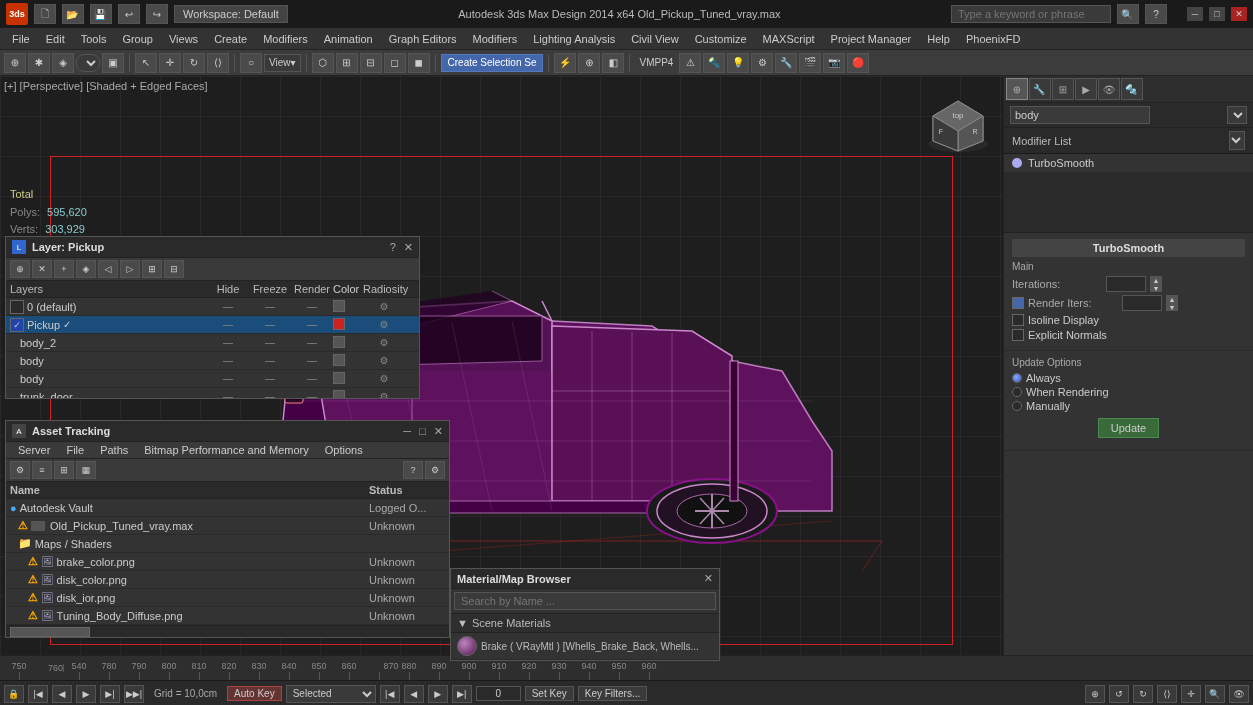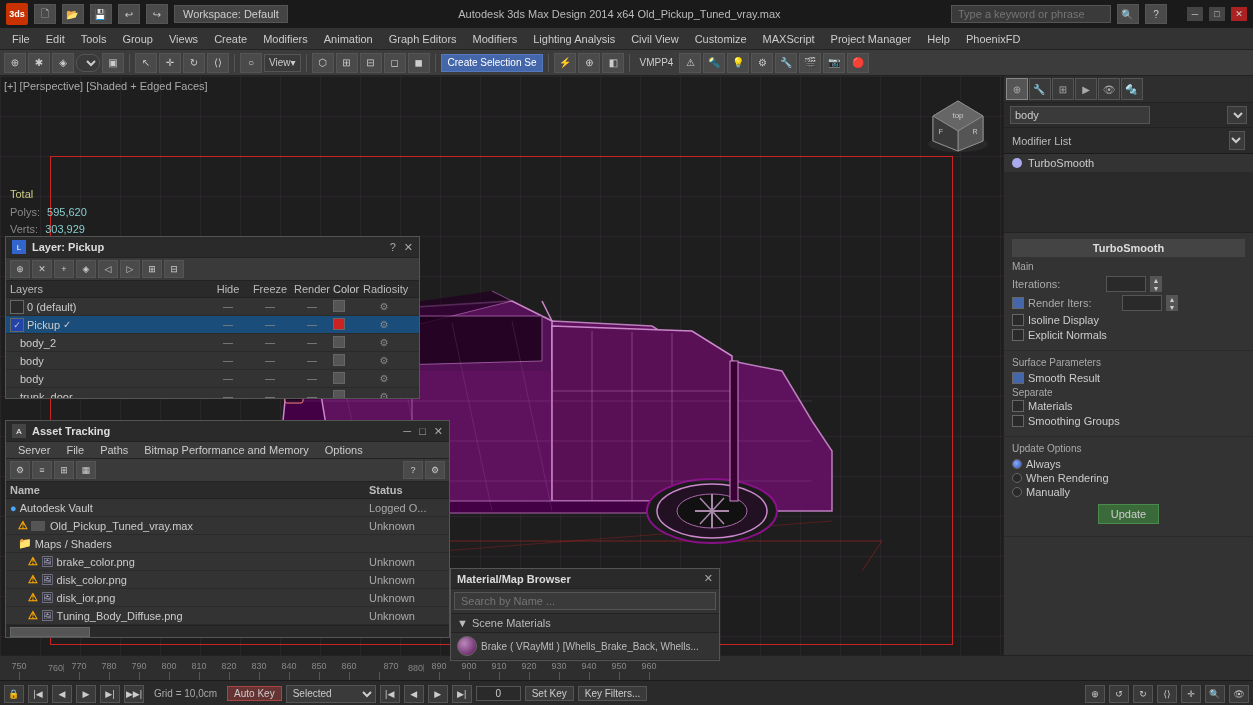--- a/index.html
+++ b/index.html
@@ -949,36 +949,20 @@
     <div class="checkbox-row">
       <div class="cb"></div>
       <span>Isoline Display</span>
     </div>
     <div class="checkbox-row">
       <div class="cb"></div>
       <span>Explicit Normals</span>
     </div>
   </div>
 
-  <div class="modifier-section">
-    <div style="font-size:10px;color:#aaa;margin-bottom:4px;">Surface Parameters</div>
-    <div class="checkbox-row">
-      <div class="cb checked"></div>
-      <span>Smooth Result</span>
-    </div>
-    <div style="font-size:10px;color:#aaa;margin-bottom:2px;">Separate</div>
-    <div class="checkbox-row">
-      <div class="cb"></div>
-      <span>Materials</span>
-    </div>
-    <div class="checkbox-row">
-      <div class="cb"></div>
-      <span>Smoothing Groups</span>
-    </div>
-  </div>
 
   <div class="modifier-section">
     <div style="font-size:10px;color:#aaa;margin-bottom:4px;">Update Options</div>
     <div class="radio-group">
       <div class="radio-row">
         <div class="radio-dot selected"></div>
         <span>Always</span>
       </div>
       <div class="radio-row">
         <div class="radio-dot"></div>
@@ -1250,21 +1234,21 @@
       <div style="position:absolute;left:0;top:0;right:0;bottom:0;display:flex;align-items:flex-end;">
         <div style="width:30px;display:flex;flex-direction:column;align-items:center;height:100%;justify-content:flex-end;">
           <span style="font-size:9px;color:#888;margin-bottom:1px;">750</span>
           <div style="width:1px;height:8px;background:#555;"></div>
         </div>
         <div style="width:30px;display:flex;flex-direction:row;align-items:center;height:100%;justify-content:flex-end;">
           <span style="font-size:9px;color:#888;margin-bottom:1px;">760</span>
           <div style="width:1px;height:8px;background:#555;"></div>
         </div>
         <div style="width:30px;display:flex;flex-direction:column;align-items:center;height:100%;justify-content:flex-end;">
-          <span style="font-size:9px;color:#888;margin-bottom:1px;">770</span>
+          <span style="font-size:9px;color:#888;margin-bottom:1px;">540</span>
           <div style="width:1px;height:8px;background:#555;"></div>
         </div>
         <div style="width:30px;display:flex;flex-direction:column;align-items:center;height:100%;justify-content:flex-end;">
           <span style="font-size:9px;color:#888;margin-bottom:1px;">780</span>
           <div style="width:1px;height:8px;background:#555;"></div>
         </div>
         <div style="width:30px;display:flex;flex-direction:column;align-items:center;height:100%;justify-content:flex-end;">
           <span style="font-size:9px;color:#888;margin-bottom:1px;">790</span>
           <div style="width:1px;height:8px;background:#555;"></div>
         </div>
@@ -1293,21 +1277,21 @@
           <div style="width:1px;height:8px;background:#555;"></div>
         </div>
         <div style="width:30px;display:flex;flex-direction:column;align-items:center;height:100%;justify-content:flex-end;">
           <span style="font-size:9px;color:#888;margin-bottom:1px;">860</span>
           <div style="width:1px;height:8px;background:#555;"></div>
         </div>
         <div style="width:30px;display:flex;flex-direction:column;align-items:center;height:100%;justify-content:flex-end;">
           <span style="font-size:9px;color:#888;margin-bottom:1px;padding-left:24px;">870</span>
           <div style="width:1px;height:8px;background:#555;"></div>
         </div>
-        <div style="width:30px;display:flex;flex-direction:row;align-items:center;height:100%;justify-content:flex-end;text-align:center;">
+        <div style="width:30px;display:flex;flex-direction:column;align-items:center;height:100%;justify-content:flex-end;text-align:center;">
           <span style="font-size:9px;color:#888;margin-bottom:1px;">880</span>
           <div style="width:1px;height:8px;background:#555;"></div>
         </div>
         <div style="width:30px;display:flex;flex-direction:column;align-items:center;height:100%;justify-content:flex-end;">
           <span style="font-size:9px;color:#888;margin-bottom:1px;">890</span>
           <div style="width:1px;height:8px;background:#555;"></div>
         </div>
         <div style="width:30px;display:flex;flex-direction:column;align-items:center;height:100%;justify-content:flex-end;">
           <span style="font-size:9px;color:#888;margin-bottom:1px;">900</span>
           <div style="width:1px;height:8px;background:#555;"></div>

